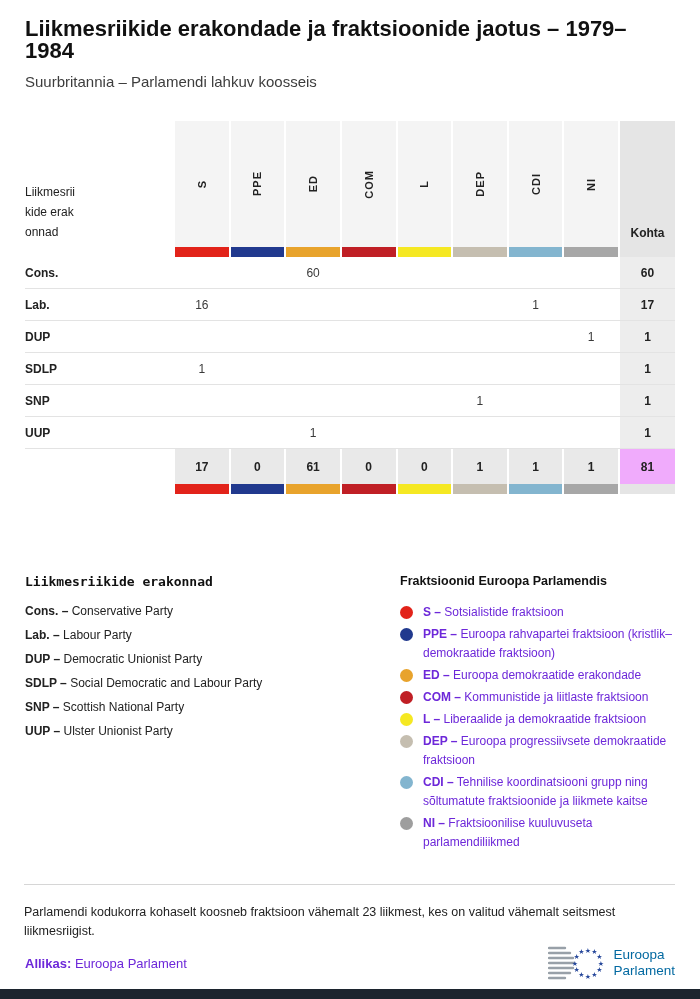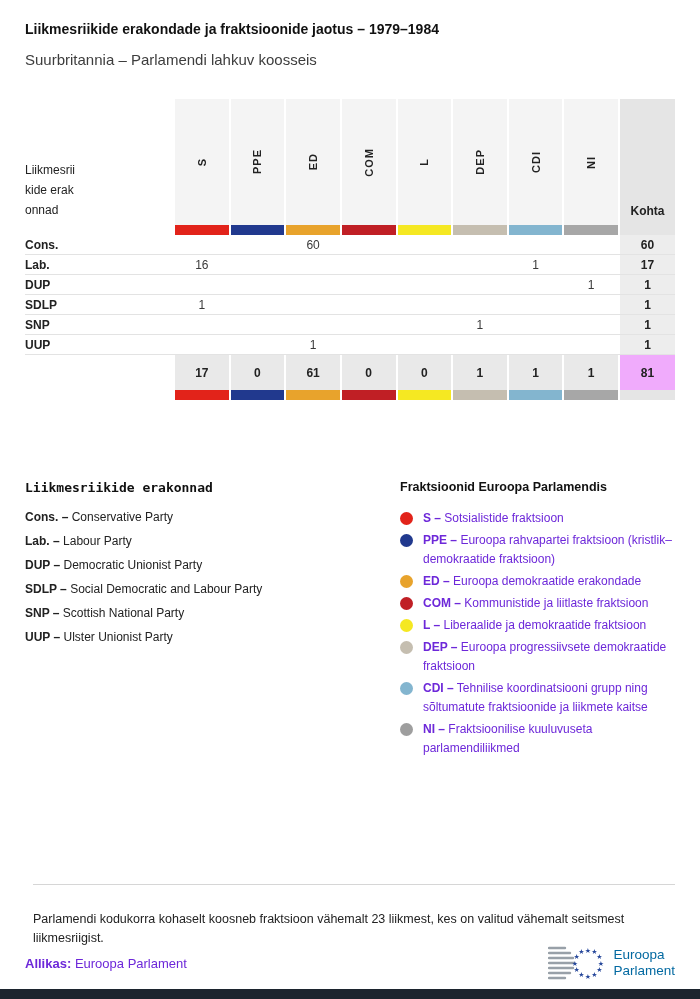--- a/index.html
+++ b/index.html
@@ -1,21 +1,21 @@
 <!DOCTYPE html>
 <html><head>
 <meta charset="utf-8">
 <style>
   * { margin:0; padding:0; box-sizing:border-box; }
   html,body { background:#fff; }
   body { width:700px; height:999px; font-family:"Liberation Sans", sans-serif; color:#1a1a1a; }
   .page { position:relative; width:700px; height:999px; overflow:hidden; background:#fff; }
 
   .titles { padding:18px 25px 0; }
-  .title { font-size:14px; font-weight:bold; color:#111; line-height:22px; }
+  .title { font-size:22px; font-weight:bold; color:#111; line-height:22px; }
   .subtitle { font-size:15px; font-weight:normal; color:#3d3d3d; margin-top:10px; line-height:19px; }
 
   .tbl { margin:30px 25px 0; width:650px; }
   .row { display:flex; }
   .cell { position:relative; }
   .c-first { width:150px; flex:0 0 150px; border-right:2px solid #fff; }
   .c-col  { flex:1 1 0; border-right:2px solid #fff; min-width:0; }
   .c-kohta{ width:55px; flex:0 0 55px; }
 
   .thead { height:126px; }
@@ -24,21 +24,21 @@
                     padding-bottom:7px; font-weight:bold; font-size:12px; color:#222; }
   .thead .c-first { display:flex; align-items:flex-end; padding-bottom:5px; }
   .rowhead-label { width:52px; font-size:12px; line-height:20px; word-break:break-all; color:#222; }
   .vtext { writing-mode:vertical-rl; transform:rotate(180deg); font-size:11px; font-weight:bold;
            letter-spacing:1px; color:#222; }
 
   .barrow { height:10px; }
   .barrow .c-kohta { background:#e5e5e5; }
   .bar { width:100%; height:100%; }
 
-  .trow { height:20px; border-bottom:1px solid #e3e3e3; }
+  .trow { height:32px; border-bottom:1px solid #e3e3e3; }
   .trow .c-first { display:flex; align-items:center; font-weight:bold; font-size:12px; color:#222; }
   .trow .c-col { display:flex; align-items:center; justify-content:center; font-size:12px; color:#3a3a3a; }
   .trow .c-kohta { background:#ededed; display:flex; align-items:center; justify-content:center;
                    font-weight:bold; font-size:12px; color:#222; }
 
   .totrow { height:35px; }
   .totrow .c-col { background:#e9e9e9; display:flex; align-items:center; justify-content:center;
                    font-weight:bold; font-size:12px; color:#222; }
   .totrow .c-kohta { background:#f0abfc; display:flex; align-items:center; justify-content:center;
                      font-weight:bold; font-size:12px; color:#222; }
@@ -48,22 +48,22 @@
   .leg-right { flex:0 0 278px; }
   .leg-left .leg-title { font-family:"DejaVu Sans Mono", monospace; font-size:13px; font-weight:bold;
                          color:#111; margin-bottom:15px; }
   .leg-right .leg-title { font-size:12.5px; font-weight:bold; color:#111; margin-bottom:15px; }
   .pitem { font-size:12px; color:#222; margin-bottom:10px; line-height:14px; }
   .pitem b { font-weight:bold; }
   .gitem { display:flex; font-size:12px; color:#6d28d9; line-height:19px; margin-bottom:3px; }
   .dot { width:13px; height:13px; border-radius:50%; flex:0 0 13px; margin:3px 10px 0 0; }
   .gtext b { font-weight:bold; }
 
-  .note { position:absolute; left:33px; right:25px; top:884px; border-top:1px solid #d6d6d6;
-          padding-top:25px; font-size:12.5px; line-height:19px; color:#222; }
+  .note { position:absolute; left:24px; right:25px; top:884px; border-top:1px solid #d6d6d6;
+          padding-top:18px; font-size:12.5px; line-height:19px; color:#222; }
   .source-row { position:absolute; left:25px; right:25px; top:938px; height:50px;
                 display:flex; justify-content:space-between; align-items:center; }
   .source-text { font-size:13px; color:#6d28d9; }
   .source-text b { font-weight:bold; }
   .eplogo { display:flex; align-items:center; gap:7px; }
   .eplogo-text { font-size:13.5px; font-weight:normal; color:#0369a1; line-height:16px; }
   .strip { position:absolute; left:0; right:0; bottom:0; height:10px; background:#1c242e; }
 </style>
 </head>
 <body>

